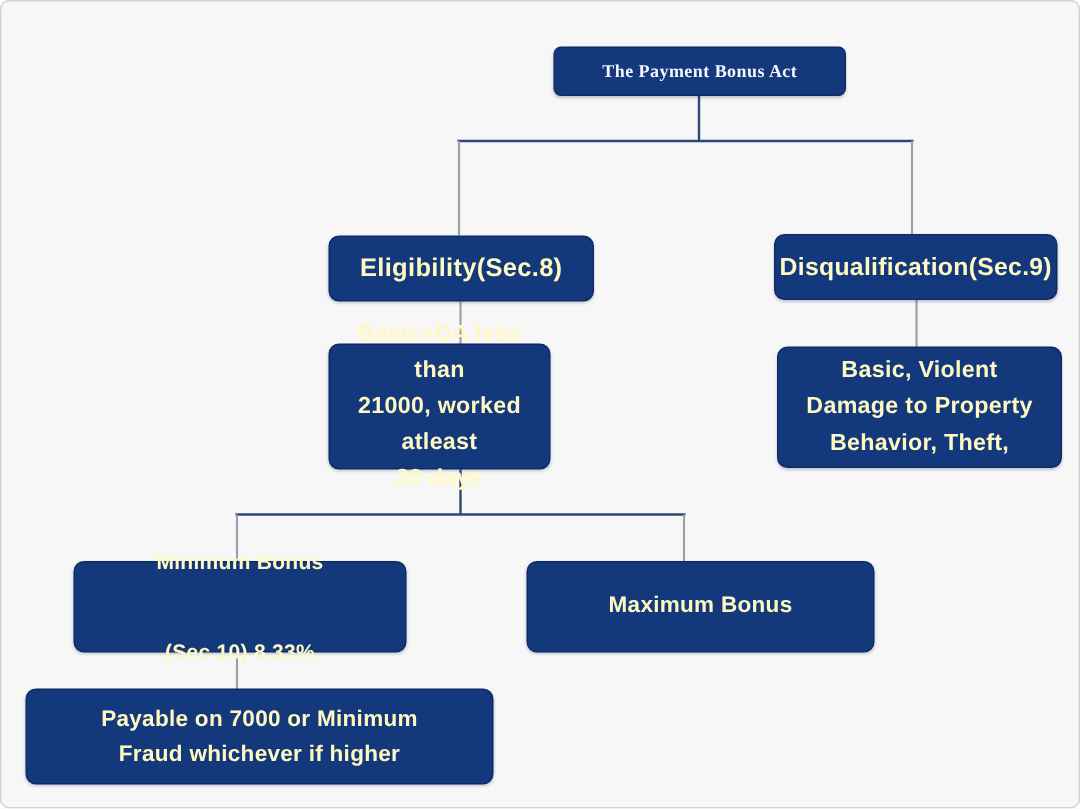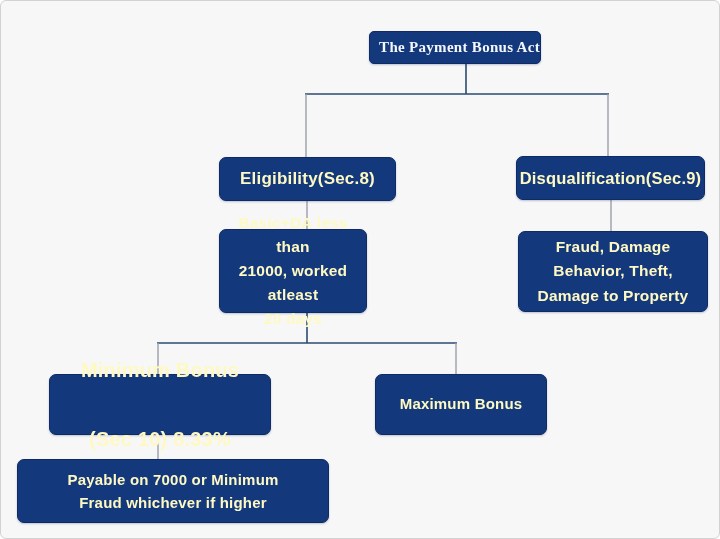--- a/index.html
+++ b/index.html
@@ -36,34 +36,33 @@
     flex-direction: column;
     align-items: center;
     justify-content: center;
     text-align: center;
     font-weight: bold;
     letter-spacing: 0.2px;
     box-shadow: 0 1px 2px rgba(20, 40, 90, 0.25);
   }
   .node .line { display: block; }
   .n-root {
-    left: 368px; top: 30px; width: 172px; height: 33px;
+    left: 368px; top: 30px; width: 195px; height: 33px;
     font-family: "Liberation Serif", serif;
-    font-size: 15px;
+    font-size: 12px;
     color: #f4f7fd;
     letter-spacing: 0.3px;
     border-radius: 5px;
-    align-items: flex-end;
   }
   .n-elig  { left: 218px; top: 156px; width: 177px; height: 44px; font-size: 17px; }
   .n-disq  { left: 515px; top: 155px; width: 189px; height: 44px; font-size: 16.5px; }
   .n-basic { left: 218px; top: 228px; width: 148px; height: 84px; font-size: 15.5px; line-height: 1.55; }
   .n-fraud { left: 517px; top: 230px; width: 190px; height: 81px; font-size: 15.5px; line-height: 1.55; }
-  .n-min   { left: 48px;  top: 373px; width: 222px; height: 61px; font-size: 20px;  line-height: 1.5; gap: 39px; }
-  .n-max   { left: 350px; top: 373px; width: 172px; height: 61px; font-size: 15px;  line-height: 1.5; margin-left: 24px; }
+  .n-min   { left: 48px;  top: 373px; width: 222px; height: 61px; font-size: 14px;  line-height: 1.5; gap: 39px; }
+  .n-max   { left: 350px; top: 373px; width: 232px; height: 61px; font-size: 15px;  line-height: 1.5; }
   .n-pay   { left: 16px;  top: 458px; width: 312px; height: 64px; font-size: 15px;  line-height: 1.55; }
 </style>
 </head>
 <body>
 
 <div class="frame">
 
   <svg class="connectors" viewBox="0 0 720 539" xmlns="http://www.w3.org/2000/svg">
     <line class="edge-main" x1="465" y1="63" x2="465" y2="93"></line>
     <line class="edge-main" x1="304" y1="93" x2="608" y2="93"></line>
@@ -90,23 +89,23 @@
     <span class="line">Disqualification(Sec.9)</span>
   </div>
 
   <div class="node n-basic">
     <span class="line">Basic+DA less than</span>
     <span class="line">21000, worked atleast</span>
     <span class="line">20 days</span>
   </div>
 
   <div class="node n-fraud">
-    <span class="line">Fraud, Damage</span>
+    <span class="line">Basic, Violent</span>
+    <span class="line">Damage to Property</span>
     <span class="line">Behavior, Theft,</span>
-    <span class="line">Damage to Property</span>
   </div>
 
   <div class="node n-min">
     <span class="line">Minimum Bonus</span>
     <span class="line">(Sec 10) 8.33%</span>
   </div>
 
   <div class="node n-max">
     <span class="line">Maximum Bonus</span>
   </div>

